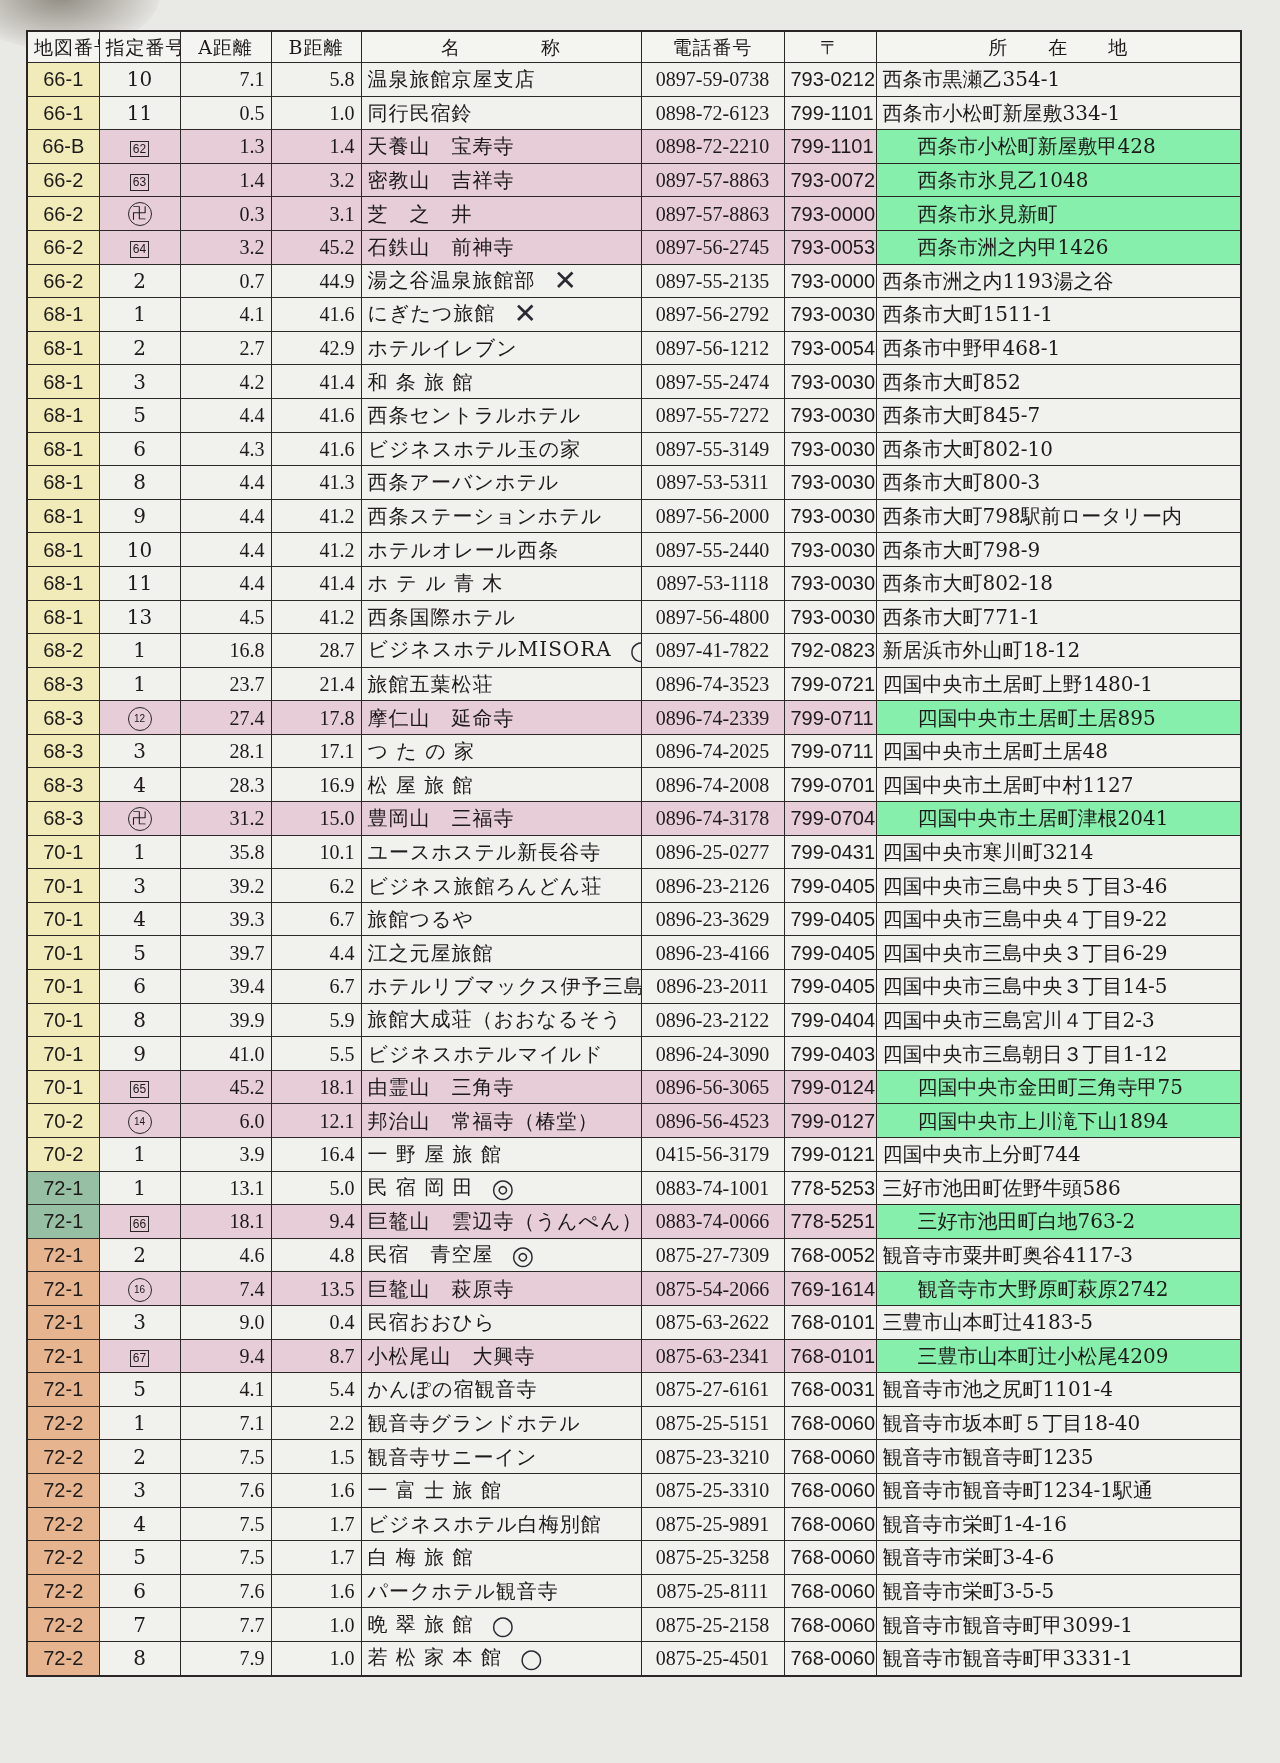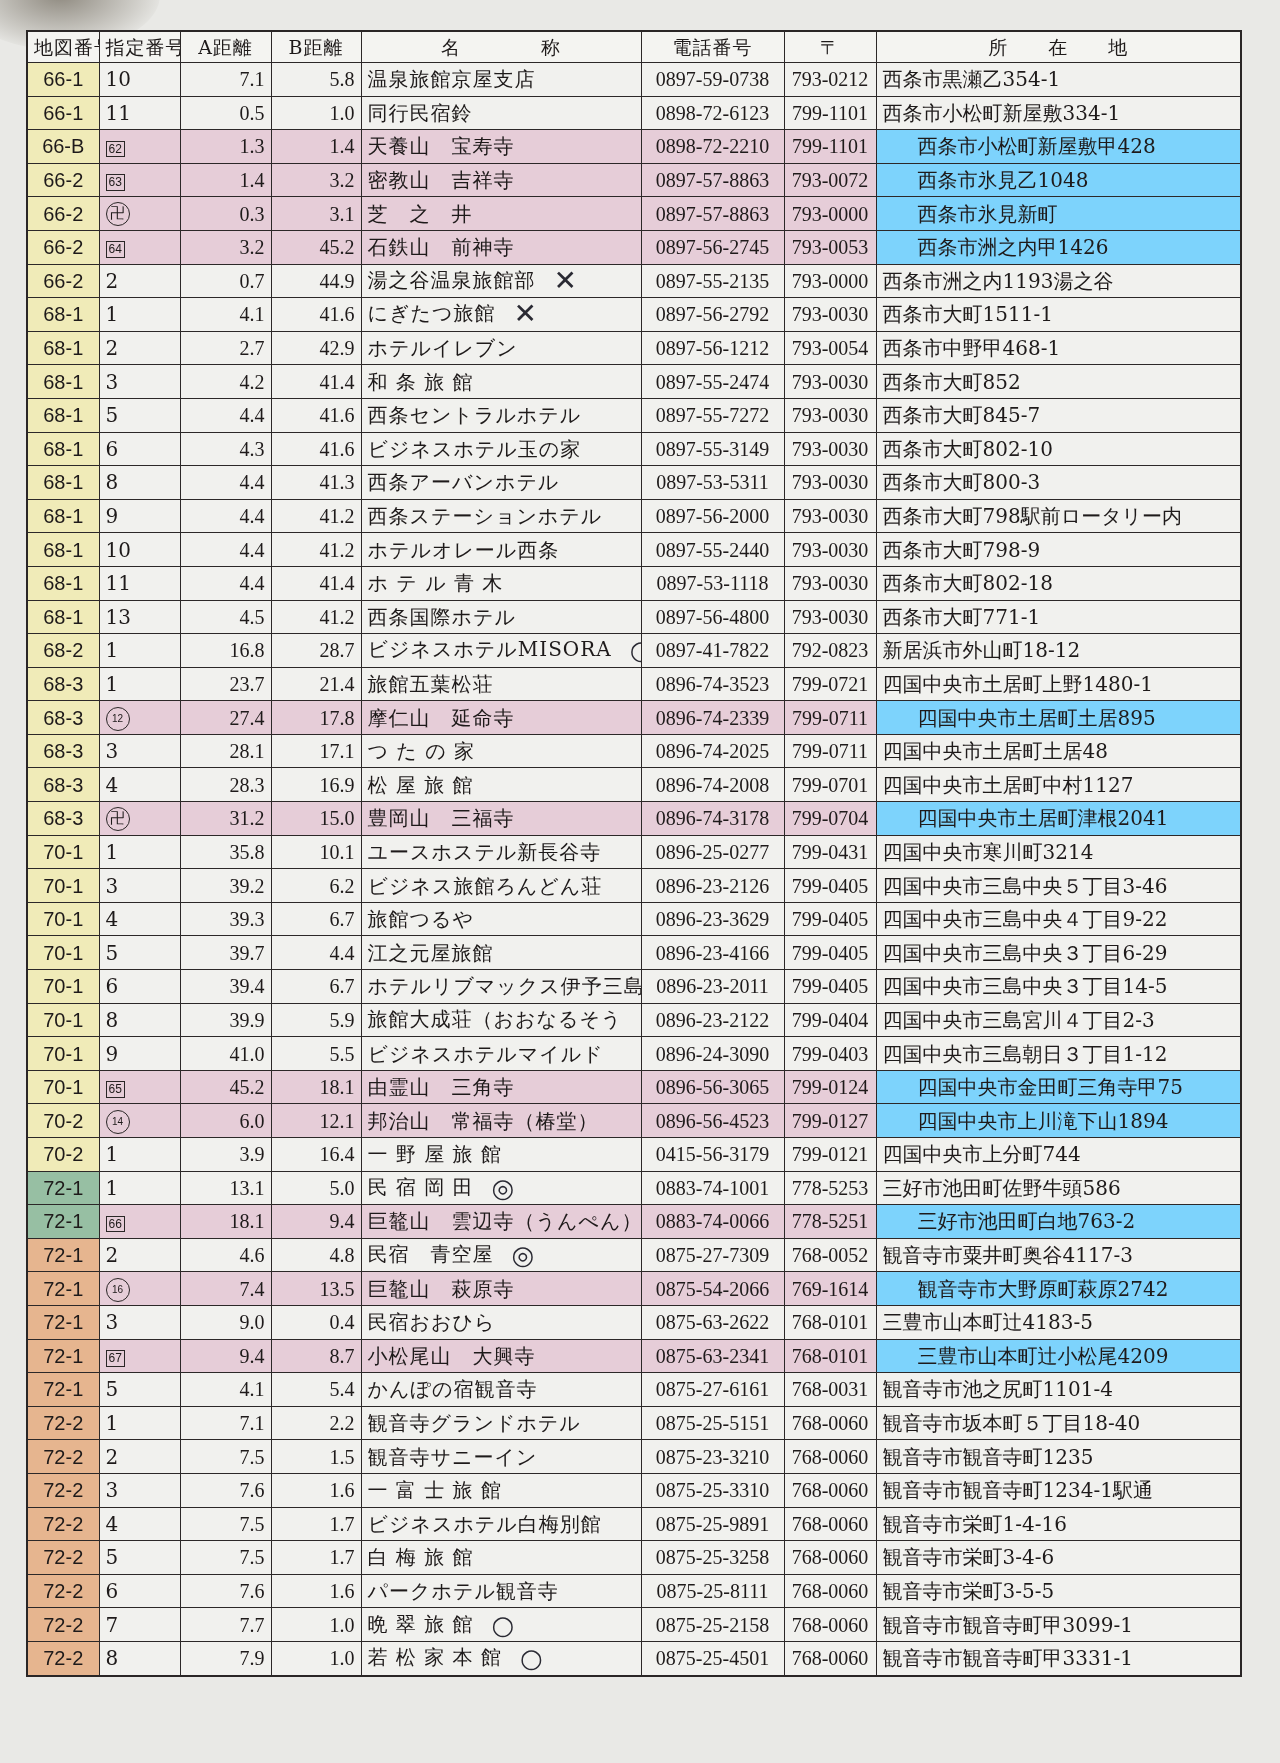--- a/index.html
+++ b/index.html
@@ -36,28 +36,28 @@
   }
   table.listing th {
     font-weight: normal;
     font-size: 19px;
     height: 30px;
     background: #f4f4f1;
     letter-spacing: 1px;
   }
   th.h-name, th.h-address { letter-spacing: 0; }
   td.c-map { text-align: center; font-family: Liberation Sans, sans-serif; font-size: 21px; }
-  td.c-id { text-align: left; margin-top: 24px; }
+  td.c-id { text-align: center; margin-top: 24px; }
   td.c-a, td.c-b { text-align: right; padding-right: 30px; font-family: "Liberation Serif", serif; font-size: 21px; }
   td.c-name { text-align: left; padding-left: 10px; font-size: 20px; letter-spacing: 1px; margin-top: 40px; }
   td.c-phone { text-align: center; font-family: "Liberation Serif", serif; font-size: 21px; }
-  td.c-zip { text-align: center; font-family: Liberation Serif, serif; font-size: 21px; }
+  td.c-zip { text-align: center; font-family: Liberation Sans, sans-serif; font-size: 21px; }
   td.c-addr { text-align: left; padding-left: 10px; font-size: 18px; }
   tr.temple td { background: #e6cdd8; }
-  tr.temple td.c-addr { background: #7dd3fc; padding-left: 41px; }
+  tr.temple td.c-addr { background: #86efac; padding-left: 41px; }
   td.c-map.zone-yellow { background: #f0ebb8 !important; }
   td.c-map.zone-green { background: #97bfa3 !important; }
   td.c-map.zone-orange { background: #e6b58f !important; }
   .badge-square {
     display: inline-block; border: 1.5px solid #2a2626; font-size: 12px;
     padding: 1px 2px; line-height: 1.05; font-family: "Liberation Sans", sans-serif;
   }
   .badge-circle {
     display: inline-flex; align-items: center; justify-content: center;
     width: 22px; height: 22px; border: 1.5px solid #2a2626; border-radius: 50%;

